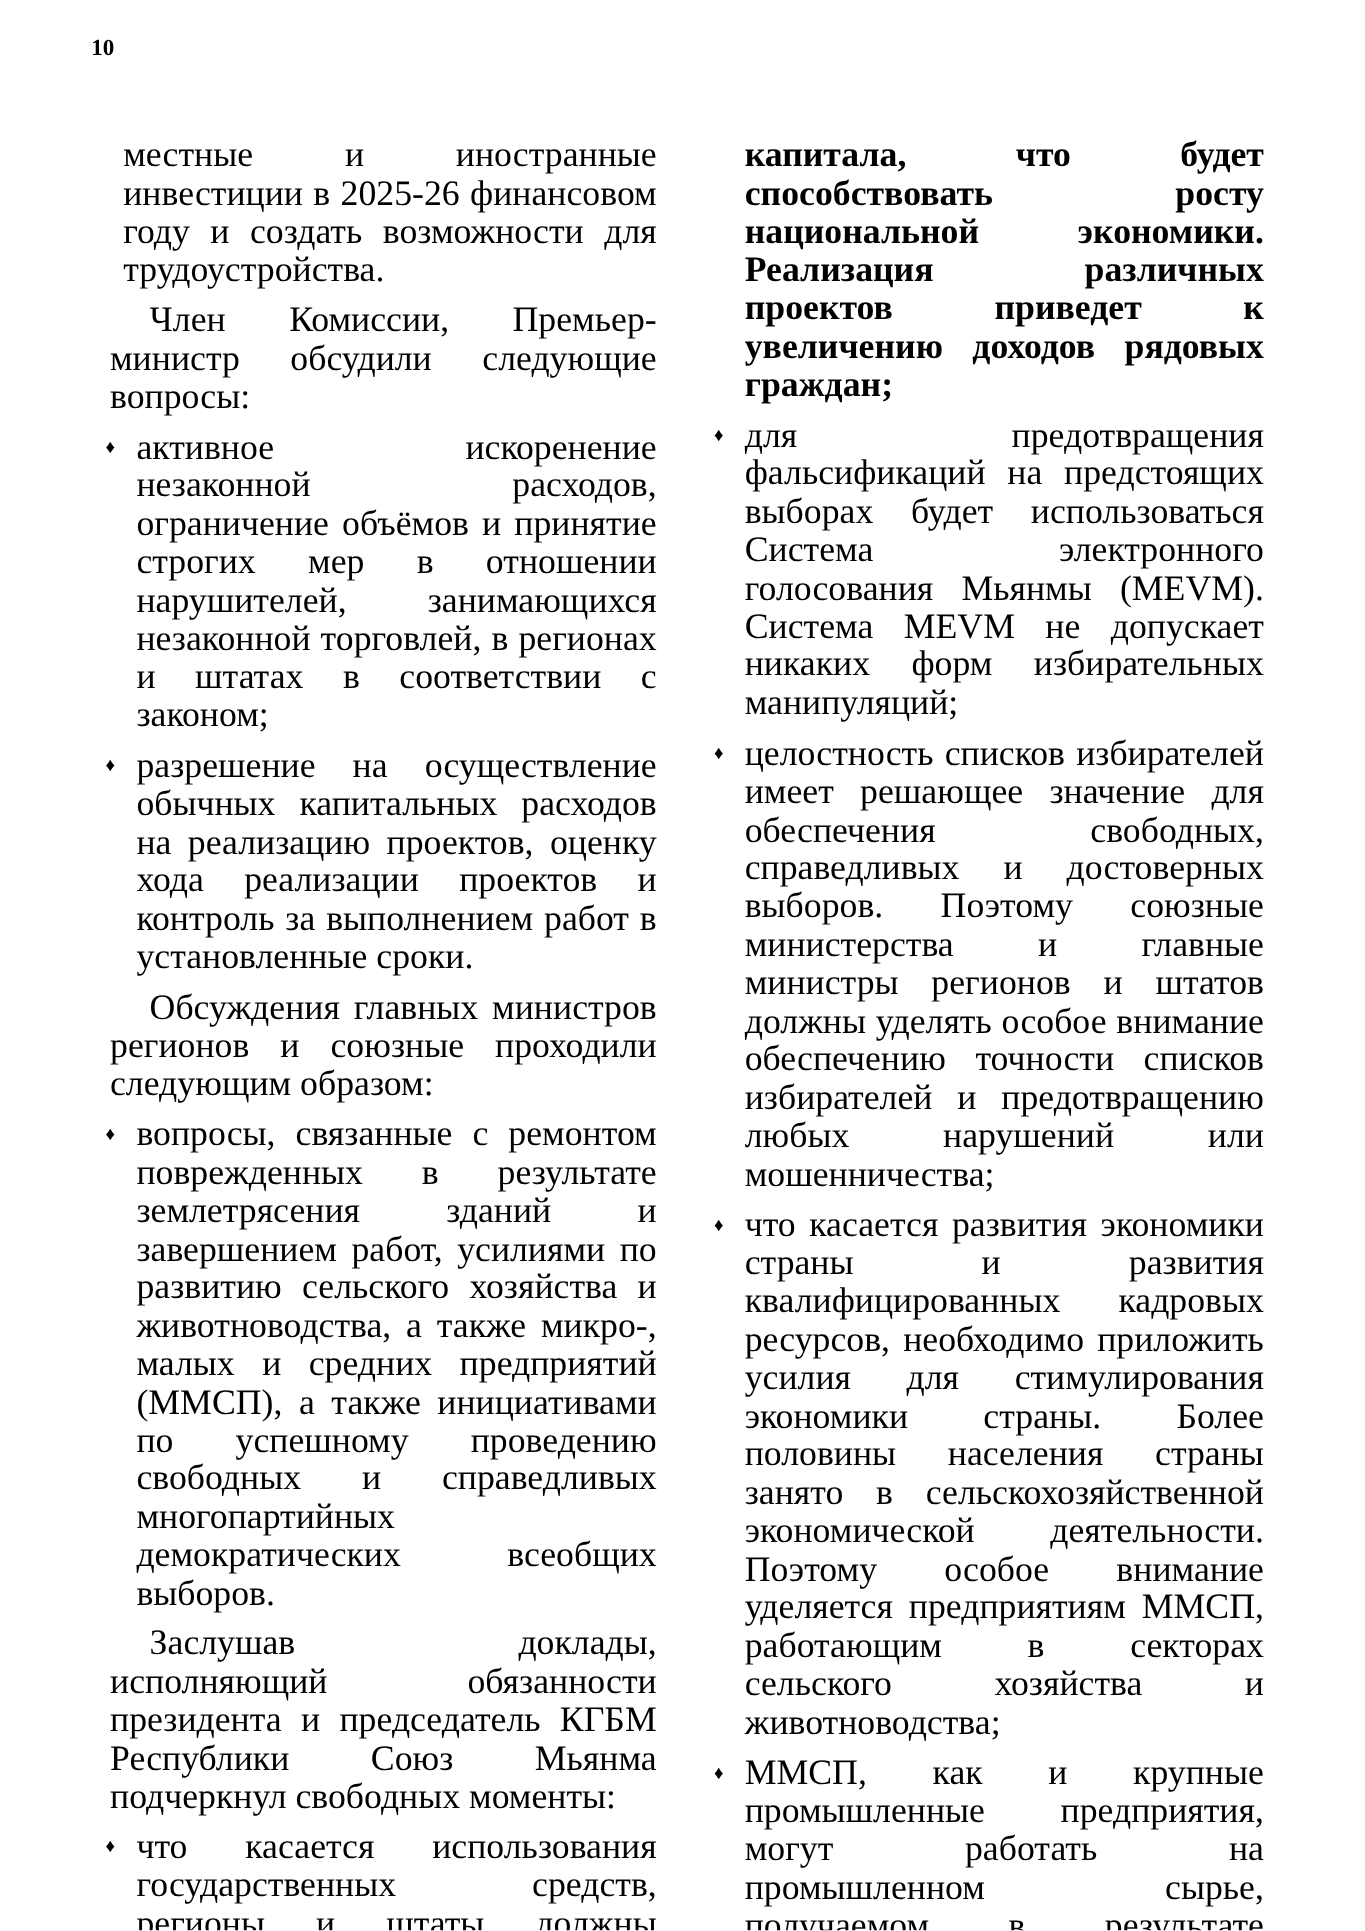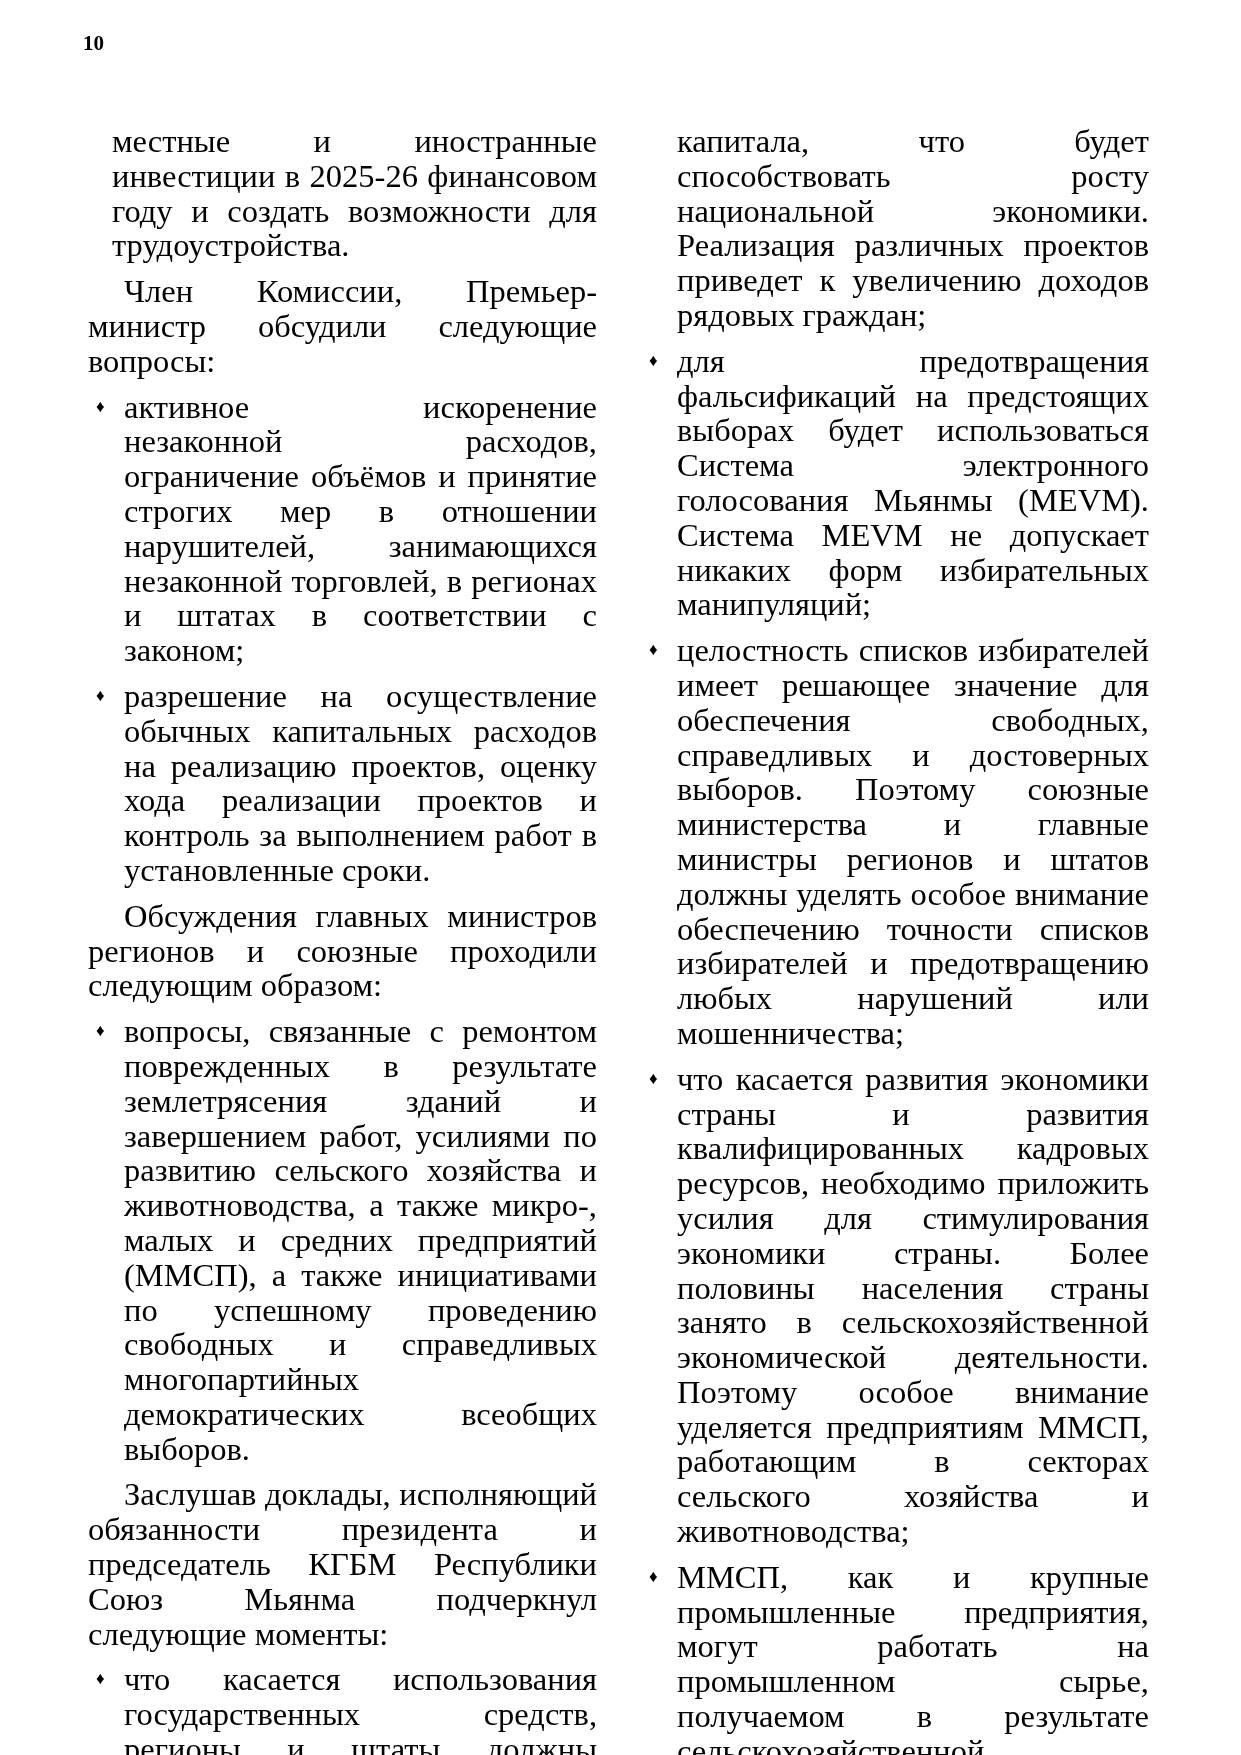--- a/index.html
+++ b/index.html
@@ -33,25 +33,25 @@
     hyphens: none;
     word-spacing: normal;
   }
   .col-left  { left: 88px;  width: 509px; }
   .col-right { left: 641px; width: 508px; }
 
   .block { margin: 0 0 11px 0; }
   .block:last-child { margin-bottom: 0; }
 
   
-  .block.paragraph { text-indent: 36px; }
+  .block.paragraph { text-indent: 36px; margin-left: 12px; }
 
   
   .block.continuation { padding-left: 24px; margin-top: 48px; }
-  .col-right .block.continuation { padding-left: 36px; }
+  .col-right .block.continuation { padding-left: 36px; font-weight: bold; }
 
   
   .block.bullet { position: relative; padding-left: 36px; }
   .block.bullet .marker {
     position: absolute;
     left: 8px;
     top: 0;
     font-size: 17px;
     line-height: 34.8px;
   }
@@ -65,21 +65,21 @@
 <div class="page">
   <div class="page-number">10</div>
 
   <div class="col col-left" id="col-left">
       <div class="block continuation"><span class="text">местные и иностранные инвестиции в 2025-26 финансовом году и создать возможности для трудоустройства.</span></div>
       <div class="block paragraph"><span class="text">Член Комиссии, Премьер-министр обсудили следующие вопросы:</span></div>
       <div class="block bullet"><span class="marker">♦</span><span class="text">активное искоренение незаконной расходов, ограничение объёмов и принятие строгих мер в отношении нарушителей, занимающихся незаконной торговлей, в регионах и штатах в соответствии с законом;</span></div>
       <div class="block bullet"><span class="marker">♦</span><span class="text">разрешение на осуществление обычных капитальных расходов на реализацию проектов, оценку хода реализации проектов и контроль за выполнением работ в установленные сроки.</span></div>
       <div class="block paragraph"><span class="text">Обсуждения главных министров регионов и союзные проходили следующим образом:</span></div>
       <div class="block bullet"><span class="marker">♦</span><span class="text">вопросы, связанные с ремонтом поврежденных в результате землетрясения зданий и завершением работ, усилиями по развитию сельского хозяйства и животноводства, а также микро-, малых и средних предприятий (ММСП), а также инициативами по успешному проведению свободных и справедливых многопартийных демократических всеобщих выборов.</span></div>
-      <div class="block paragraph"><span class="text">Заслушав доклады, исполняющий обязанности президента и председатель КГБМ Республики Союз Мьянма подчеркнул следующие моменты:</span></div>
+      <div class="block paragraph"><span class="text">Заслушав доклады, исполняющий обязанности президента и председатель КГБМ Республики Союз Мьянма подчеркнул свободных моменты:</span></div>
       <div class="block bullet"><span class="marker">♦</span><span class="text">что касается использования государственных средств, регионы и штаты должны обеспечить эффективное использование финансовых ресурсов, утвержденных правительством. Если расходы будут осуществляться в соответствии с деятельностью каждого сектора, увеличится оборот оборотного</span></div>
     </div>
 
   <div class="col col-right" id="col-right">
       <div class="block continuation"><span class="text">капитала, что будет способствовать росту национальной экономики. Реализация различных проектов приведет к увеличению доходов рядовых граждан;</span></div>
       <div class="block bullet"><span class="marker">♦</span><span class="text">для предотвращения фальсификаций на предстоящих выборах будет использоваться Система электронного голосования Мьянмы (MEVM). Система MEVM не допускает никаких форм избирательных манипуляций;</span></div>
       <div class="block bullet"><span class="marker">♦</span><span class="text">целостность списков избирателей имеет решающее значение для обеспечения свободных, справедливых и достоверных выборов. Поэтому союзные министерства и главные министры регионов и штатов должны уделять особое внимание обеспечению точности списков избирателей и предотвращению любых нарушений или мошенничества;</span></div>
       <div class="block bullet"><span class="marker">♦</span><span class="text">что касается развития экономики страны и развития квалифицированных кадровых ресурсов, необходимо приложить усилия для стимулирования экономики страны. Более половины населения страны занято в сельскохозяйственной экономической деятельности. Поэтому особое внимание уделяется предприятиям ММСП, работающим в секторах сельского хозяйства и животноводства;</span></div>
       <div class="block bullet"><span class="marker">♦</span><span class="text">ММСП, как и крупные промышленные предприятия, могут работать на промышленном сырье, получаемом в результате сельскохозяйственной деятельности. Например, тяжёлая промышленность, такая как производство шин, может быть развита на основе выращивания каучука, а текстильная</span></div>
     </div>

